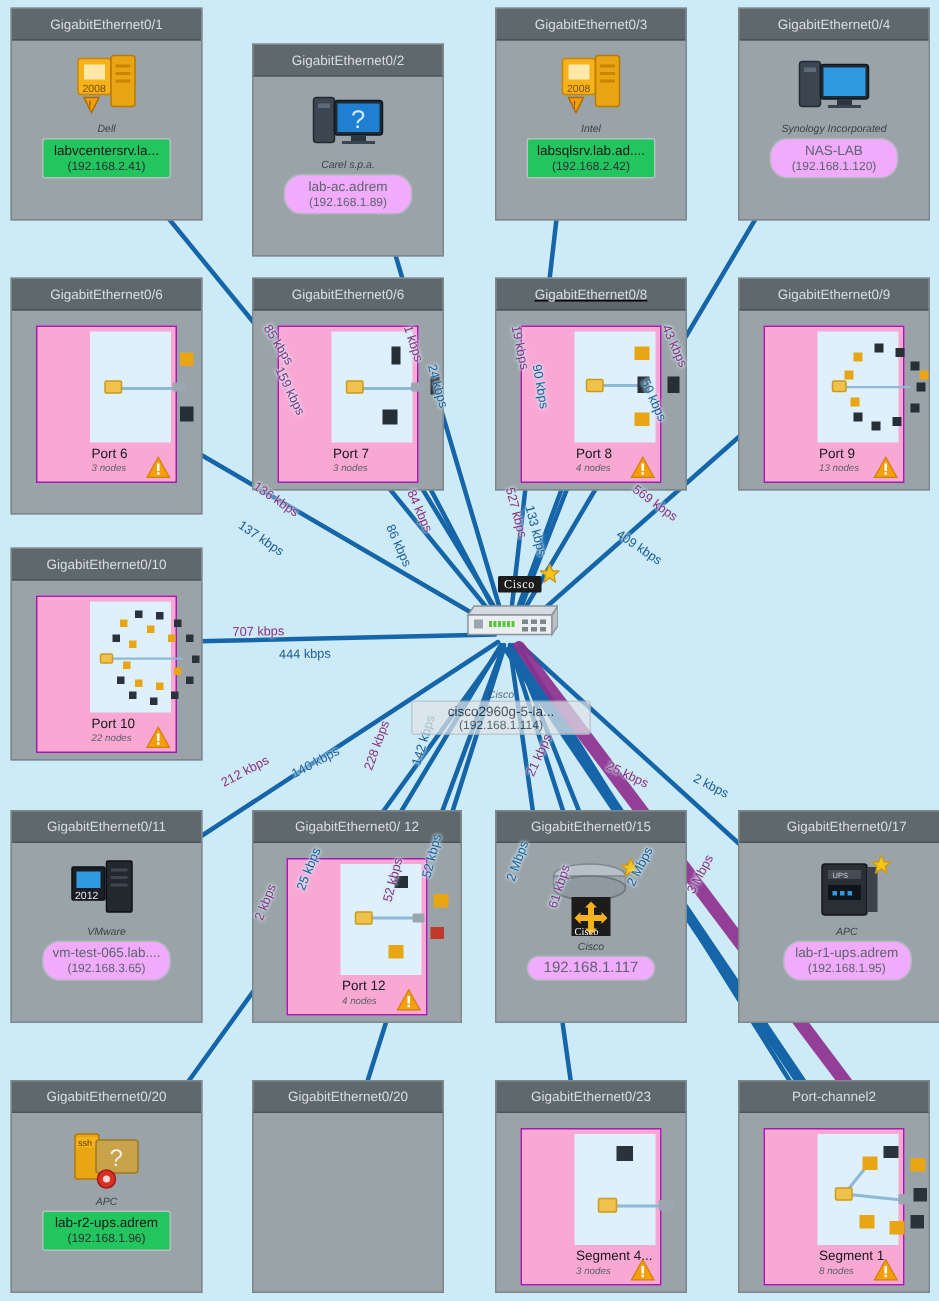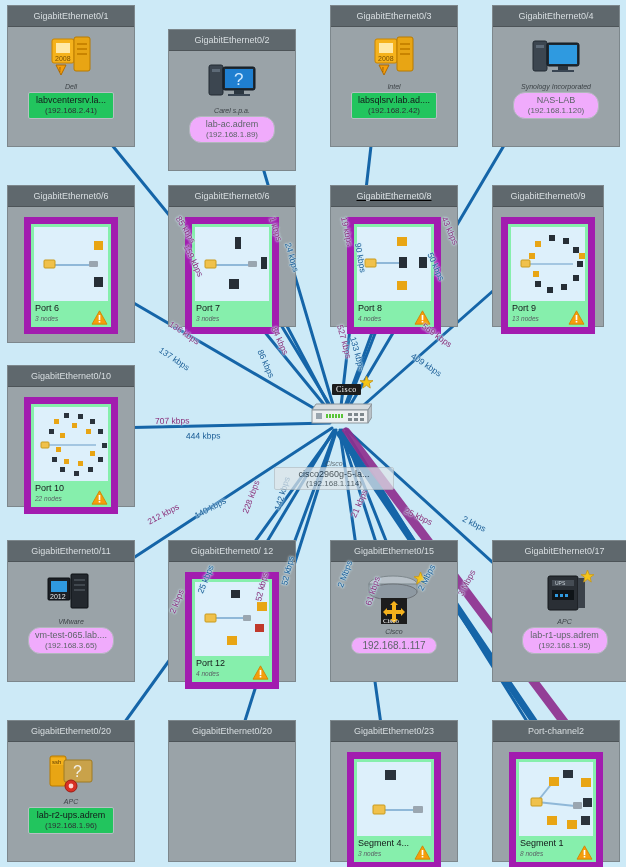--- a/index.html
+++ b/index.html
@@ -57,22 +57,23 @@
     padding:2px 6px;text-align:center;min-width:86px;box-sizing:border-box;
   }
   .namebox .nm{font-size:9px;color:#14181a;line-height:11px;white-space:nowrap;overflow:hidden;}
   .namebox .ip{font-size:8px;color:#2b3134;line-height:10px;}
   .namebox.dim{background:#f0abfc;border-color:#b0b8bc;border-radius:12px;}
   .namebox.dim .nm,.namebox.dim .ip{color:#5d6569;}
 
   
   .minimap{
     position:absolute;left:50%;top:10px;transform:translateX(-50%);
-    width:94px;background:#86efac;border:7px solid #a21caf;
+    width:94px;background:#f9a8d4;border:1px solid #a21caf;
     box-sizing:border-box;
+    padding-left:32px;
   }
   .minicanvas{height:74px;background:#ddf0fb;position:relative;margin:3px 3px 0 3px;}
   .minifoot{height:26px;position:relative;padding:2px 4px;box-sizing:border-box;}
   .minifoot .t{font-size:9px;color:#14181a;line-height:11px;white-space:nowrap;}
   .minifoot .s{font-size:6.5px;font-style:italic;color:#5a6165;line-height:9px;}
   .warn{position:absolute;right:3px;bottom:2px;width:17px;height:15px;}
 
   
   #switch{position:absolute;z-index:5;}
   .swlabel{position:absolute;left:-34px;top:60px;width:120px;text-align:center;}
@@ -330,21 +331,21 @@
           <svg class="warn" viewBox="0 0 20 18">
             <polygon points="10,1 19,17 1,17" fill="#f59e0b" stroke="#d07f00"></polygon>
             <rect x="9" y="6" width="2" height="6" fill="#fff"></rect>
               <rect x="9" y="13" width="2" height="2" fill="#fff"></rect>
           </svg>
         </div>
       </div>
     </div>
   </div>
 
-  <div class="panel" style="left:492px;top:185px;width:112px;height:142px;">
+  <div class="panel" style="left:492px;top:185px;width:128px;height:142px;">
     <div class="hdr">GigabitEthernet0/9</div>
     <div class="body">
       <div class="minimap">
         <div class="minicanvas">
           <svg width="88" height="74" viewBox="0 0 88 74">
             <line x1="16" y1="37" x2="62" y2="37" stroke="#8fb8d8" stroke-width="1.5"></line>
             <rect x="10" y="33" width="9" height="7" rx="1" fill="#f0c14b" stroke="#c99b1e"></rect>
             <g fill="#262e36">
               <rect x="38" y="8" width="6" height="6"></rect>
                 <rect x="52" y="11" width="6" height="6"></rect>
@@ -439,21 +440,21 @@
         </div>
         <div class="vendor">VMware</div>
         <div class="namebox dim">
           <div class="nm">vm-test-065.lab....</div>
           <div class="ip">(192.168.3.65)</div>
         </div>
       </div>
     </div>
   </div>
 
-  <div class="panel" style="left:168px;top:540px;width:128px;height:142px;">
+  <div class="panel" style="left:168px;top:540px;width:140px;height:142px;">
     <div class="hdr">GigabitEthernet0/ 12</div>
     <div class="body">
       <div class="minimap">
         <div class="minicanvas">
           <svg width="88" height="74" viewBox="0 0 88 74">
             <line x1="16" y1="36" x2="50" y2="36" stroke="#8fb8d8" stroke-width="2"></line>
             <rect x="10" y="32" width="11" height="8" rx="1" fill="#f0c14b" stroke="#c99b1e"></rect>
             <rect x="48" y="33" width="8" height="6" rx="1" fill="#9aa6b0"></rect>
             <rect x="36" y="8" width="9" height="8" fill="#262e36"></rect>
             <rect x="62" y="20" width="10" height="9" fill="#e8a514"></rect>

